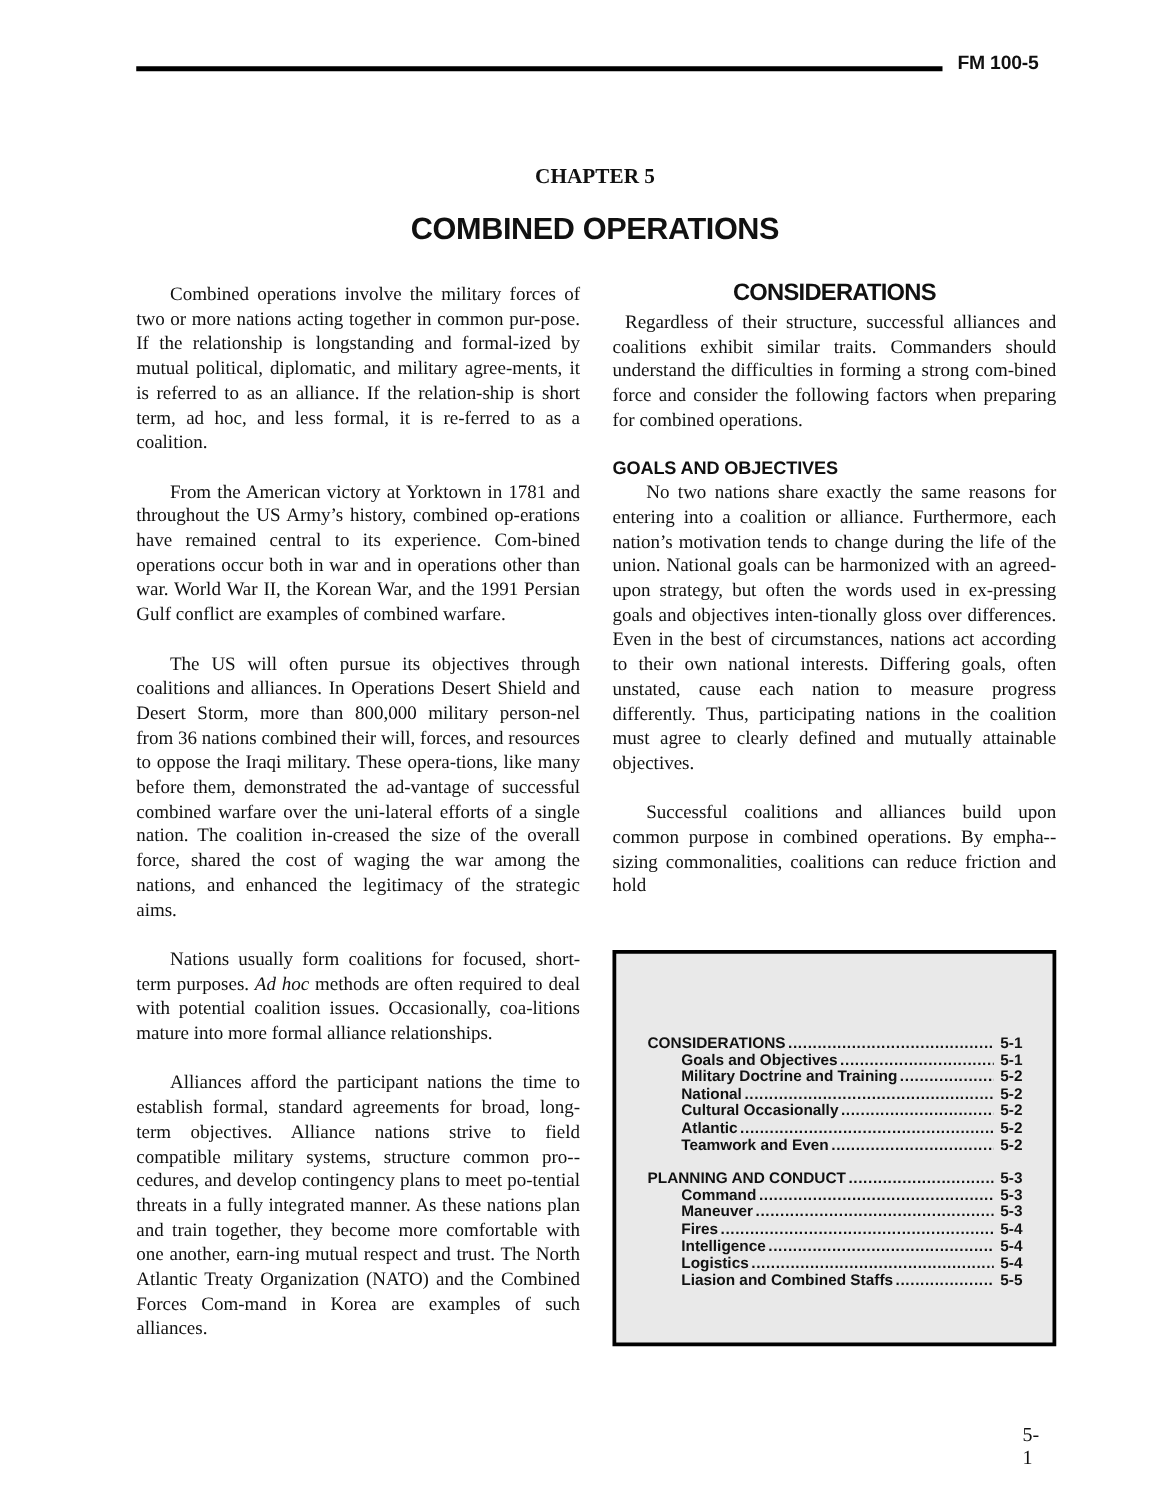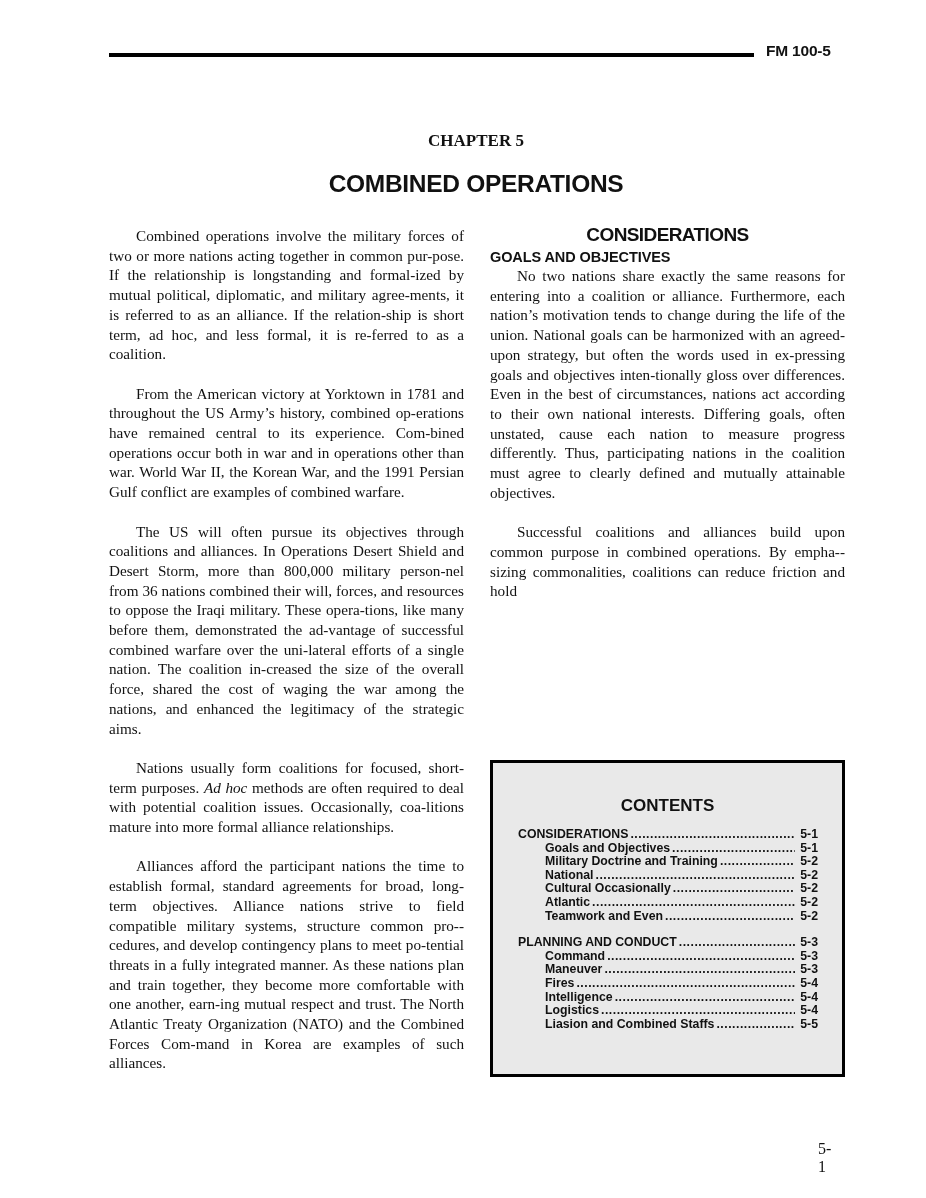--- a/index.html
+++ b/index.html
@@ -50,27 +50,27 @@
   <div class="col col-left">
     <p class="para">Combined operations involve the military forces of two or more nations acting together in common pur-­pose.  If the relationship is longstanding and formal-­ized by mutual political, diplomatic, and military agree-­ments, it is referred to as an alliance.  If the relation-­ship is short term, ad hoc, and less formal, it is re-­ferred to as a coalition.</p>
     <p class="para">From the American victory at Yorktown in 1781 and throughout the US Army’s history, combined op-­erations have remained central to its experience.  Com-­bined operations occur both in war and in operations other than war. World War II, the Korean War, and the 1991 Persian Gulf conflict are examples of combined warfare.</p>
     <p class="para">The US will often pursue its objectives through coalitions and alliances. In Operations Desert Shield and Desert Storm, more than 800,000 military person-­nel from 36 nations combined their will, forces, and resources to oppose the Iraqi military.  These opera-­tions, like many before them, demonstrated the ad-­vantage of successful combined warfare over the uni-­lateral efforts of a single nation.  The coalition in-­creased the size of the overall force, shared the cost of waging the war among the nations, and enhanced the legitimacy of the strategic aims.</p>
     <p class="para"><span>Nations usually form coalitions for focused, short-term purposes.  </span><em>Ad hoc</em><span> methods are often required to deal with potential coalition issues. Occasionally, coa-­litions mature into more formal alliance relationships.</span></p>
     <p class="para">Alliances afford the participant nations the time to establish formal, standard agreements for broad, long-term objectives. Alliance nations strive to field compatible military systems, structure common pro-­cedures, and develop contingency plans to meet po-­tential threats in a fully integrated manner. As these nations plan and train together, they become more comfortable with one another, earn-­ing mutual respect and trust.  The North Atlantic Treaty Organization (NATO) and the Combined Forces Com-­mand in Korea are examples of such alliances.</p>
   </div>
 
   <div class="col col-right">
     <h2 class="sec-head">CONSIDERATIONS</h2>
+    <p class="para no-indent-small">Regardless of their structure, successful alliances and coalitions exhibit similar traits.  Commanders should understand the difficulties in forming a strong com-­bined force and consider the following factors when preparing for combined operations.</p>
     <h3 class="sub-head">GOALS AND OBJECTIVES</h3>
     <p class="para">No two nations share exactly the same reasons for entering into a coalition or alliance.  Furthermore, each nation’s motivation tends to change during the life of the union.  National goals can be harmonized with an agreed-upon strategy, but often the words used in ex-­pressing goals and objectives inten-­tionally gloss over differences.  Even in the best of circumstances, nations act according to their own national interests. Differing goals, often unstated, cause each nation to measure progress differently. Thus, participating nations in the coalition must agree to clearly defined and mutually attainable objectives.</p>
     <p class="para">Successful coalitions and alliances build upon common purpose in combined operations.  By empha-­sizing commonalities, coalitions can reduce friction and hold</p>
   </div>
 
   <div class="contents-box">
-    <div class="contents-title">CONTENTS</div>
     <div class="toc">
 
       <div class="toc-group">
         <div class="toc-row">
           <span class="toc-label">CONSIDERATIONS</span>
             <span class="toc-dots"></span>
             <span class="toc-page">5-1</span>
         </div>
         <div class="toc-row sub">
           <span class="toc-label">Goals and Objectives</span>

